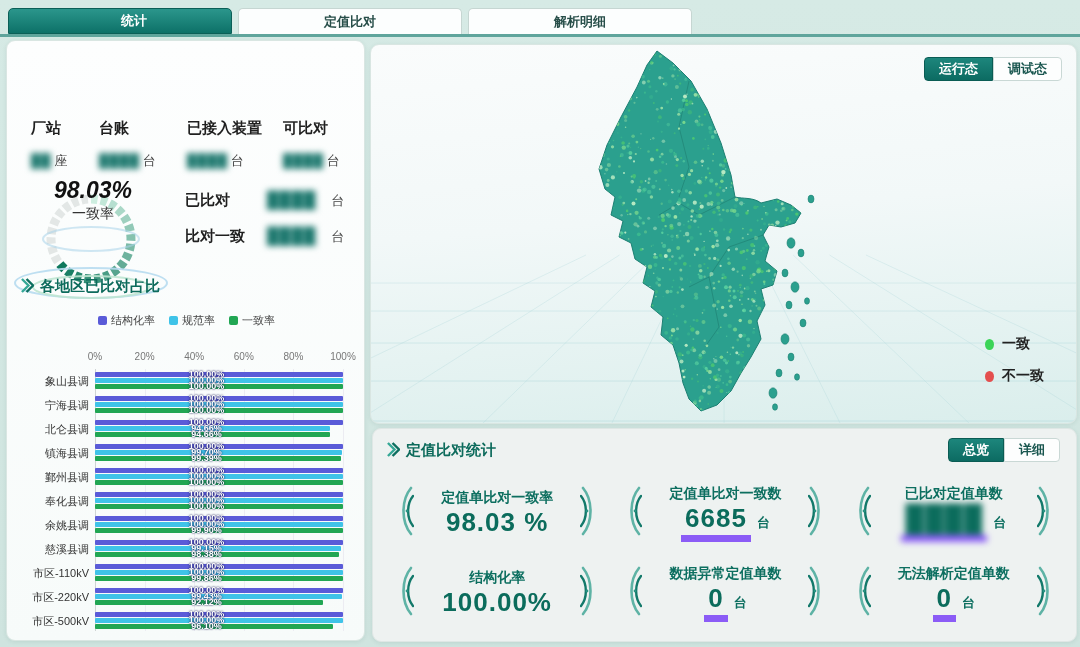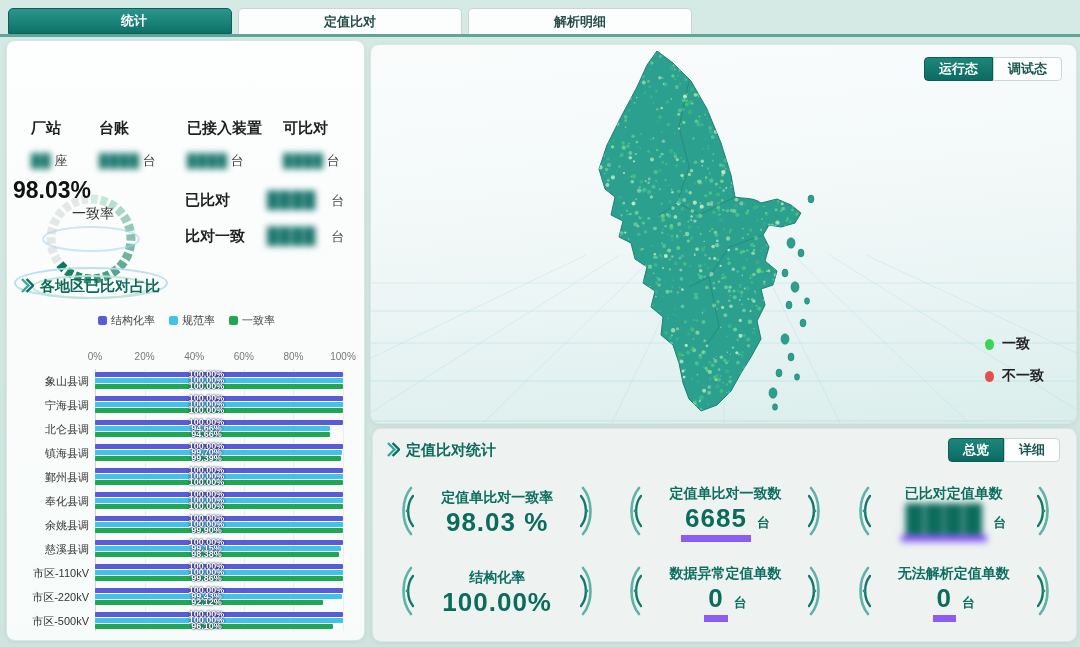--- a/index.html
+++ b/index.html
@@ -26,22 +26,22 @@
   
   .sum-col{position:absolute;top:78px;}
   .sum-label{font-size:15px;font-weight:bold;color:#1f1f1f;white-space:nowrap;}
   .sum-value{margin-top:14px;font-size:13px;color:#333;white-space:nowrap;}
   .masked{filter:blur(3.2px);color:#18756b;font-weight:bold;letter-spacing:1px;}
   .unit{font-size:13px;color:#444;margin-left:3px;}
 
   
   #gauge-box{position:absolute;left:6px;top:128px;width:168px;height:140px;}
   #gauge-svg{position:absolute;left:0;top:14px;}
-  #gauge-value{position:absolute;left:0;top:8px;width:160px;
-               font-size:23px;font-weight:bold;color:#111;}
+  #gauge-value{position:absolute;left:0;top:8px;width:160px;text-align:center;
+               font-size:23px;font-weight:bold;color:#111;font-style:italic;}
   #gauge-label{position:absolute;left:0;top:36px;width:160px;text-align:center;
                font-size:14px;color:#333;}
 
   .cmp-row{position:absolute;left:178px;display:flex;align-items:center;gap:10px;}
   .cmp-label{font-size:15px;font-weight:bold;color:#1f1f1f;white-space:nowrap;width:70px;}
   .cmp-value{border-bottom:1px solid #b9d5d0;padding:0 2px;}
 
   
   .sec-title{display:flex;align-items:center;gap:6px;font-size:15px;font-weight:bold;color:#0d6b5c;}
   #left-sec-title{position:absolute;left:14px;top:236px;}

